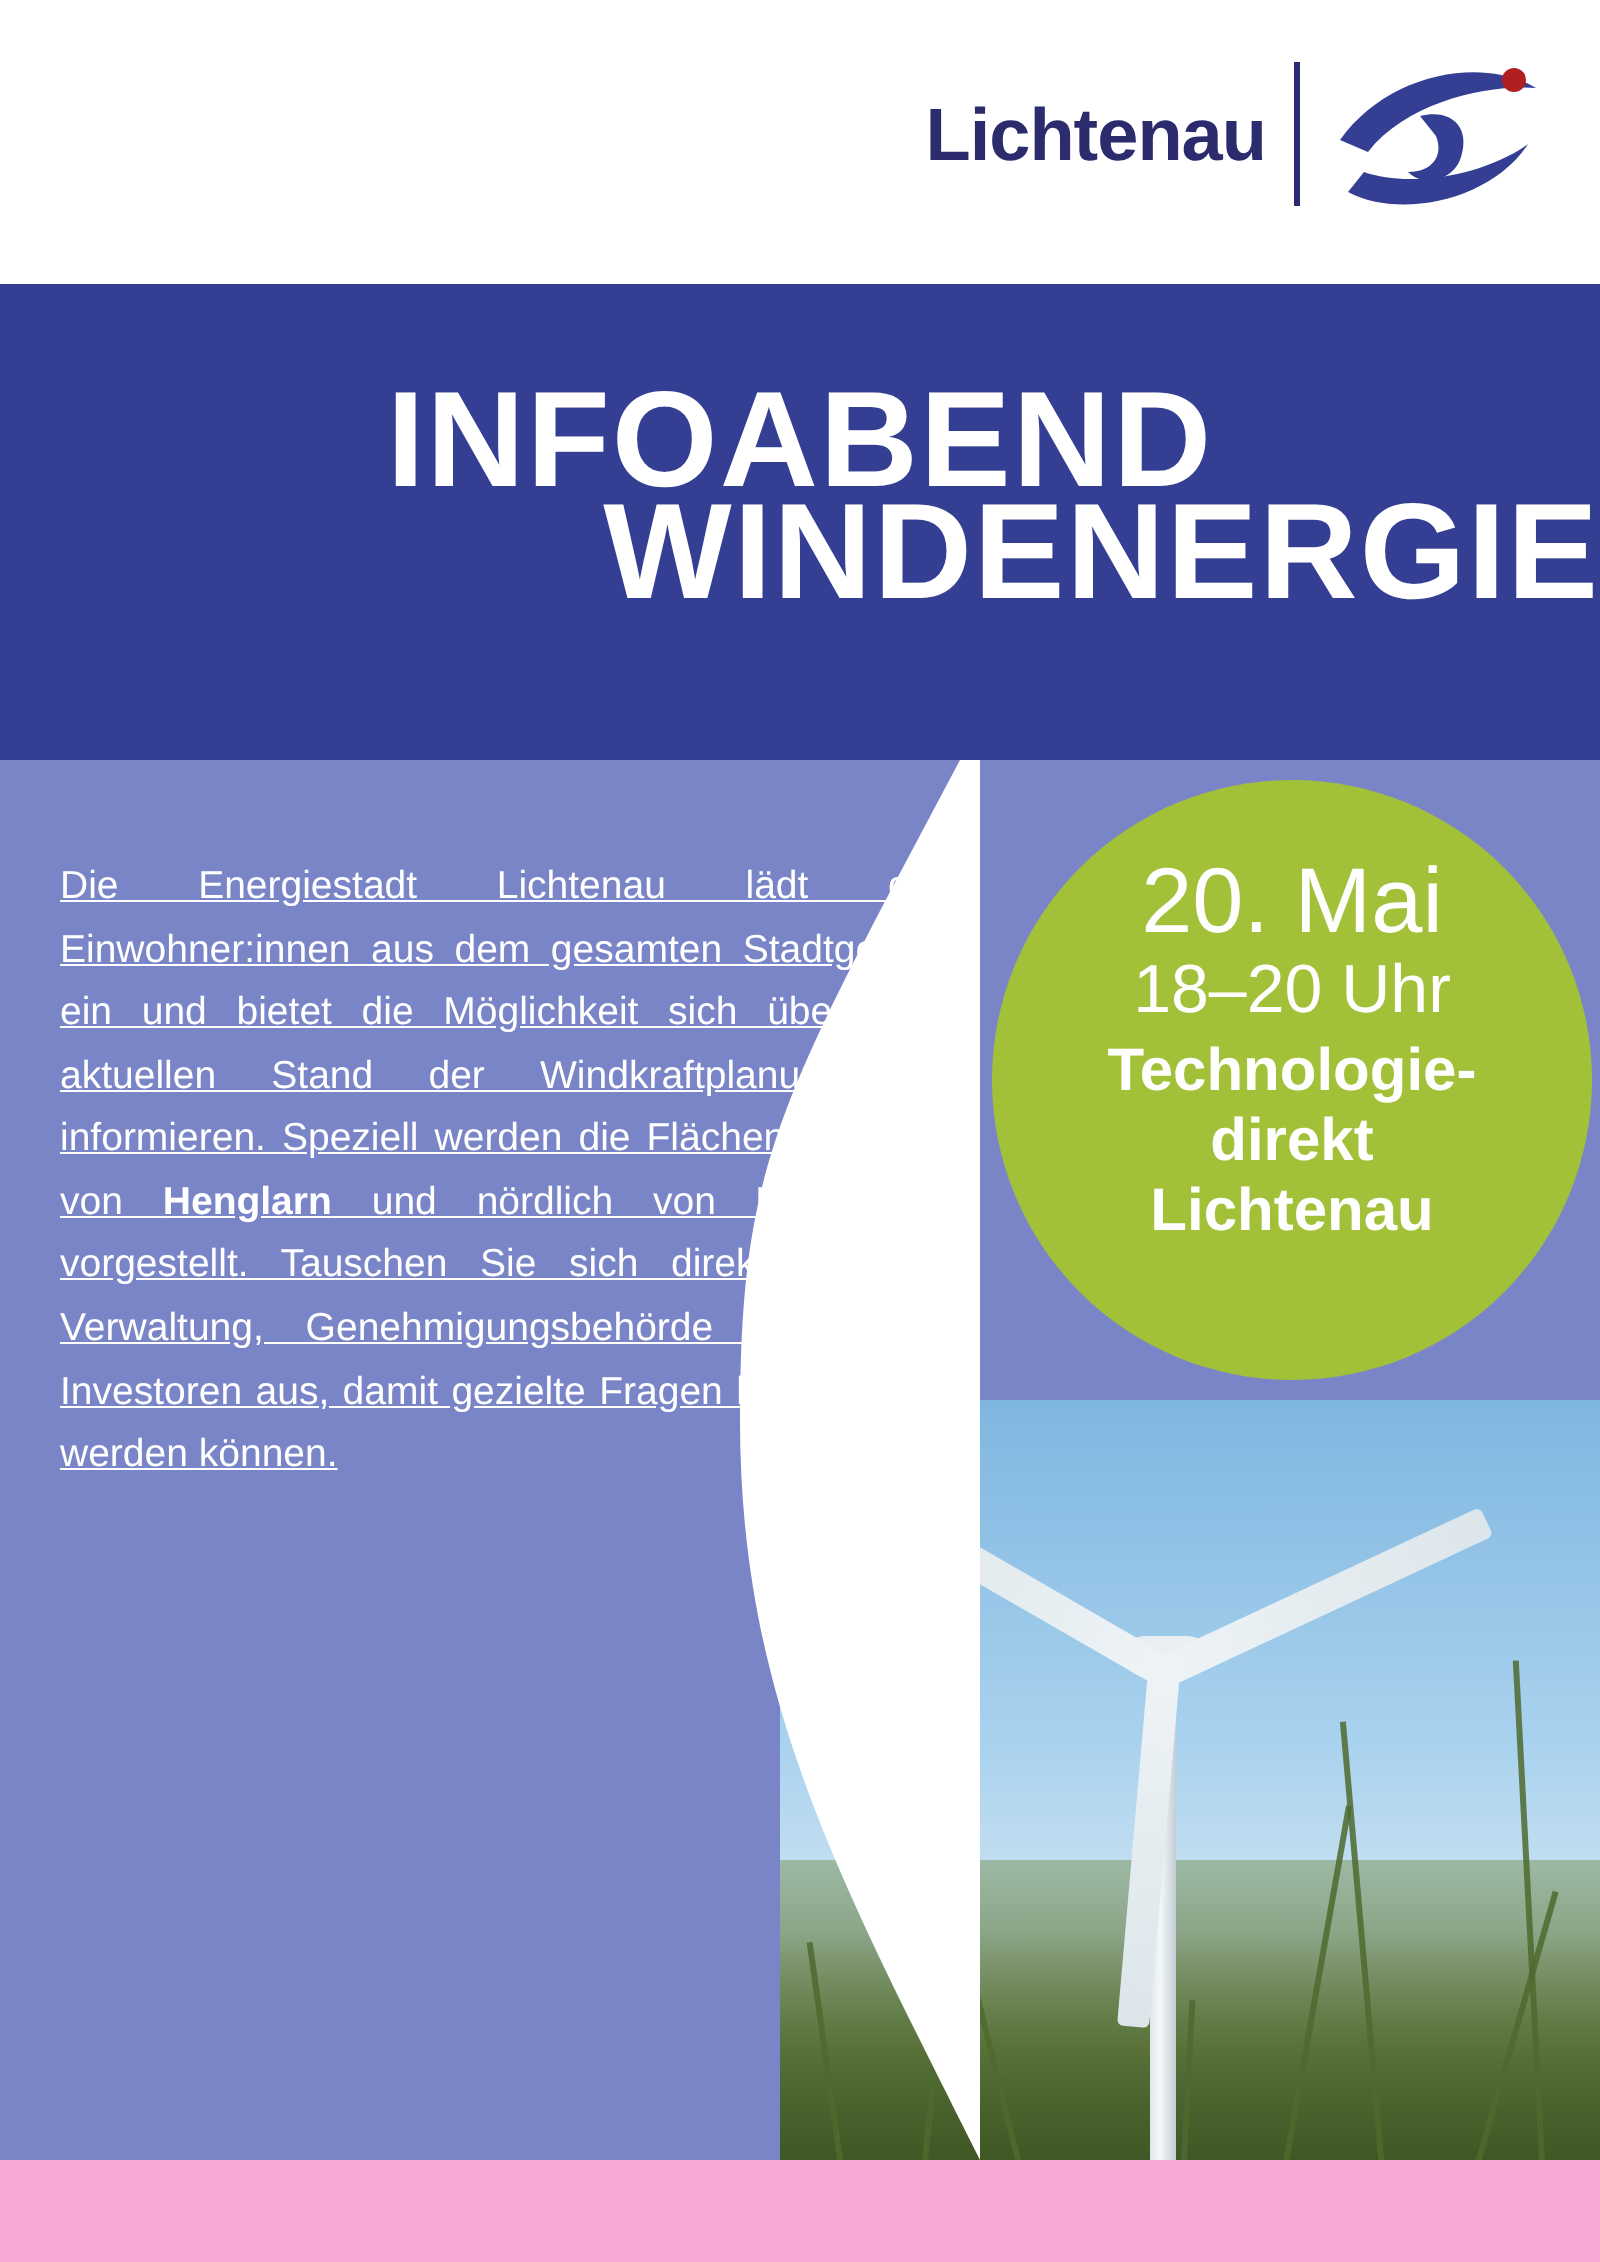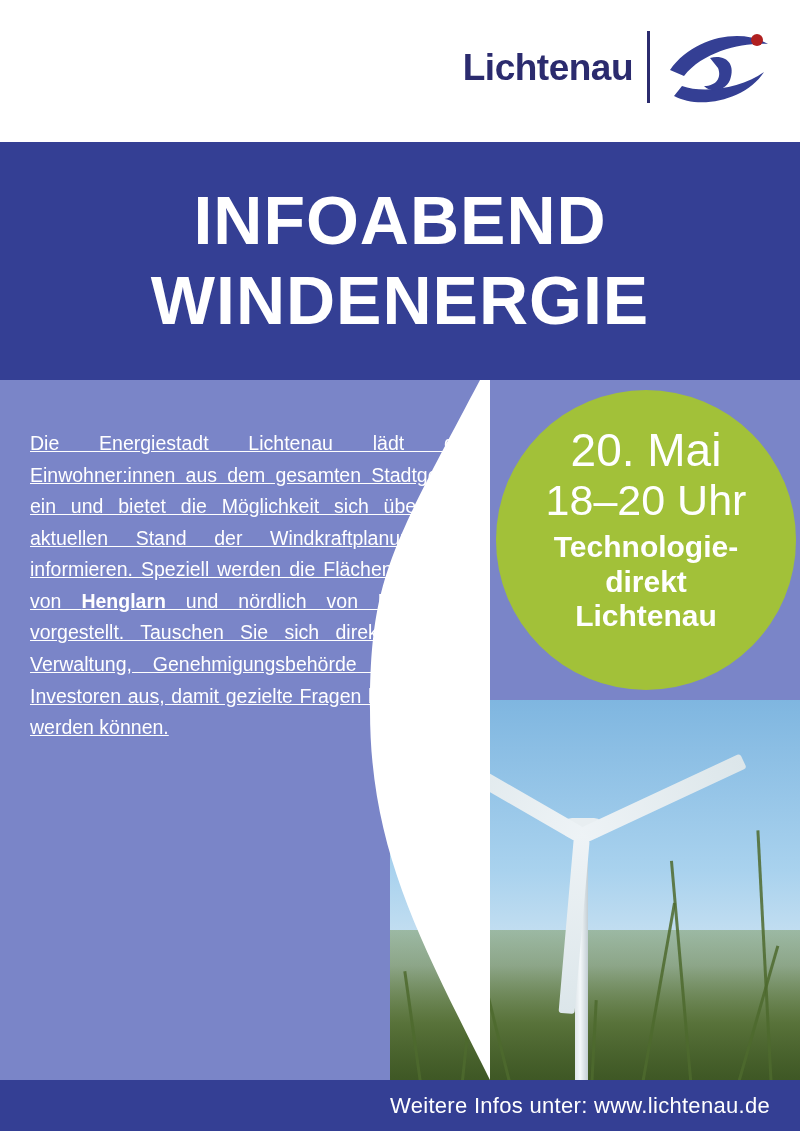--- a/index.html
+++ b/index.html
@@ -72,21 +72,21 @@
   }
   .title-line {
     color: #ffffff;
     font-weight: bold;
     text-align: center;
     font-size: 68px;
     letter-spacing: 1px;
     line-height: 1.02;
   }
   .title-1 { position: absolute; top: 44px; width: 800px;}
-  .title-2 { position: absolute; top: 124px; width: 800px;}
+  .title-2 { position: absolute; top: 100px; width: 800px; text-align: right;}
 
   
   .body-area {
     position: absolute;
     left: 0;
     top: 380px;
     width: 800px;
     height: 700px;
     background: #7a85c8;
     overflow: hidden;
@@ -192,21 +192,21 @@
     text-align: center;
     box-sizing: border-box;
     padding-top: 36px;
   }
   .gc-date {
     font-size: 46px;
     font-weight: normal;
     line-height: 1.05;
   }
   .gc-time {
-    font-size: 43px;
+    font-size: 34px;
     line-height: 1.15;
     margin-top: 2px;
   }
   .gc-place {
     font-size: 30px;
     font-weight: bold;
     line-height: 1.16;
     margin-top: 4px;
   }
 
@@ -283,17 +283,14 @@
   </div>
 
   <div class="green-circle">
     <div class="gc-date">20. Mai</div>
     <div class="gc-time">18–20 Uhr</div>
     <div class="gc-place">Technologie-</div>
     <div class="gc-place" style="margin-top:0">direkt</div>
     <div class="gc-place" style="margin-top:0">Lichtenau</div>
   </div>
 
-  <div class="footer">
-    <span>Weitere Infos unter: www.lichtenau.de</span>
-  </div>
 
 </div>
 
 </body></html>

